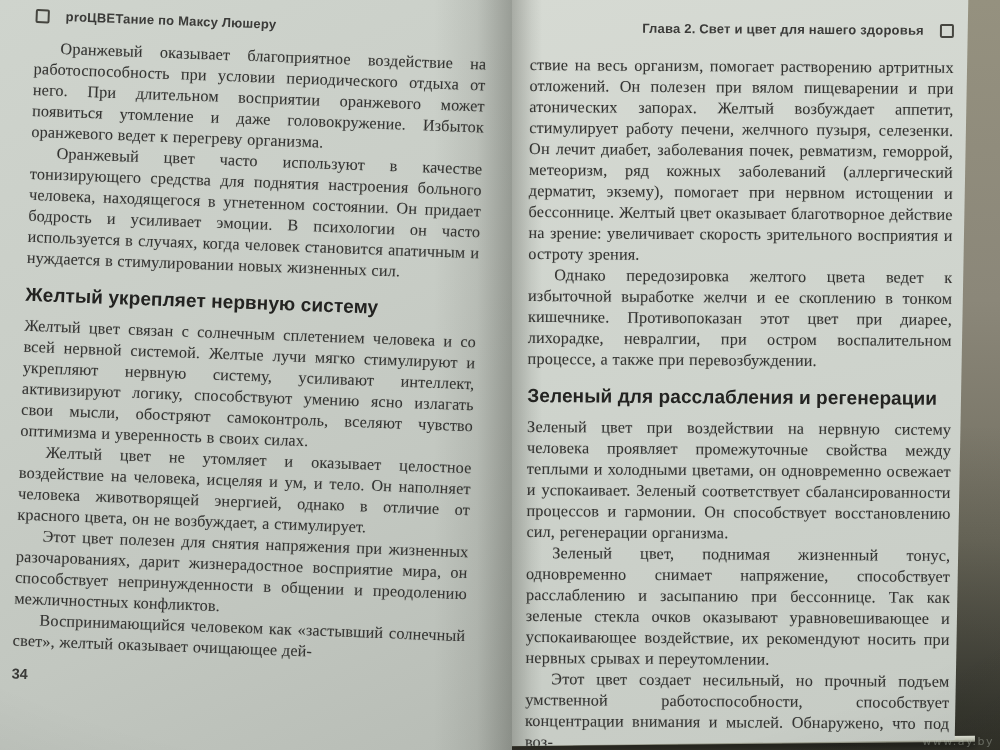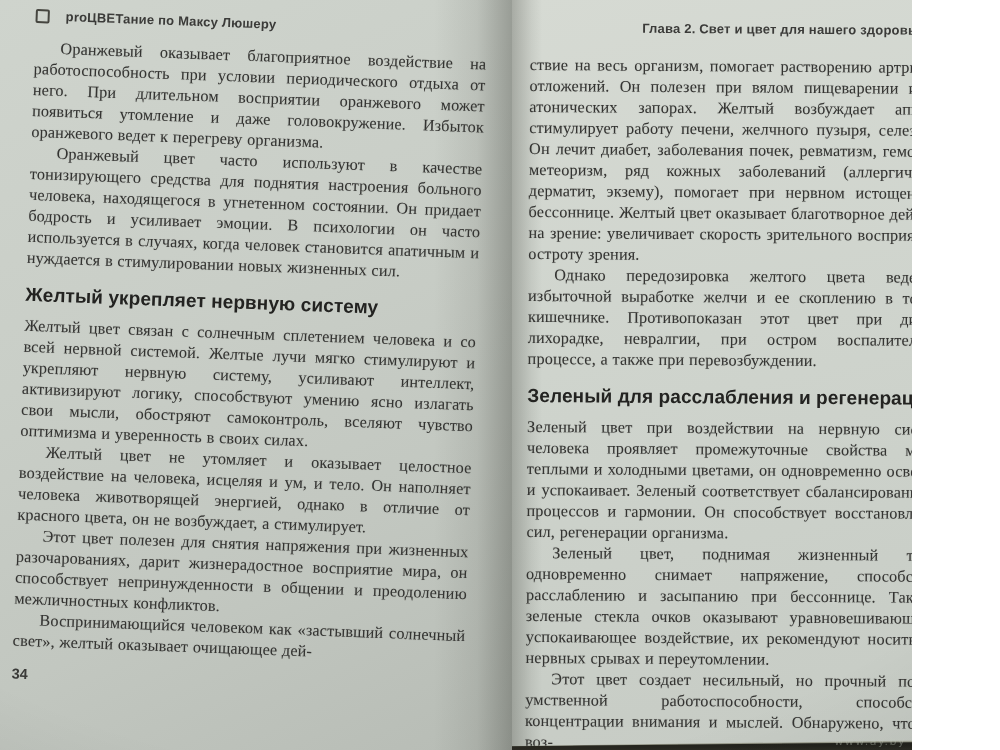--- a/index.html
+++ b/index.html
@@ -1,17 +1,17 @@
 <!DOCTYPE html>
 <html lang="ru"><head>
 <meta charset="utf-8">
 <style>
   html,body{margin:0;padding:0;}
   .scene{
-    position:relative;width:912px;height:750px;overflow:hidden;
+    position:relative;width:1000px;height:750px;overflow:hidden;
     background:linear-gradient(180deg,#95917f 0%,#8b8779 40%,#716e60 72%,#4c4a41 92%,#3c3a31 100%);
     font-family:"Liberation Serif", serif;
     text-decoration:underline;
   }
   
   .table-shade{
     position:absolute;inset:0;
     background:radial-gradient(90% 70% at 20% 30%, rgba(255,255,255,0.06), transparent 60%),
                radial-gradient(70% 55% at 95% 95%, rgba(20,25,18,0.35), transparent 70%);
   }

